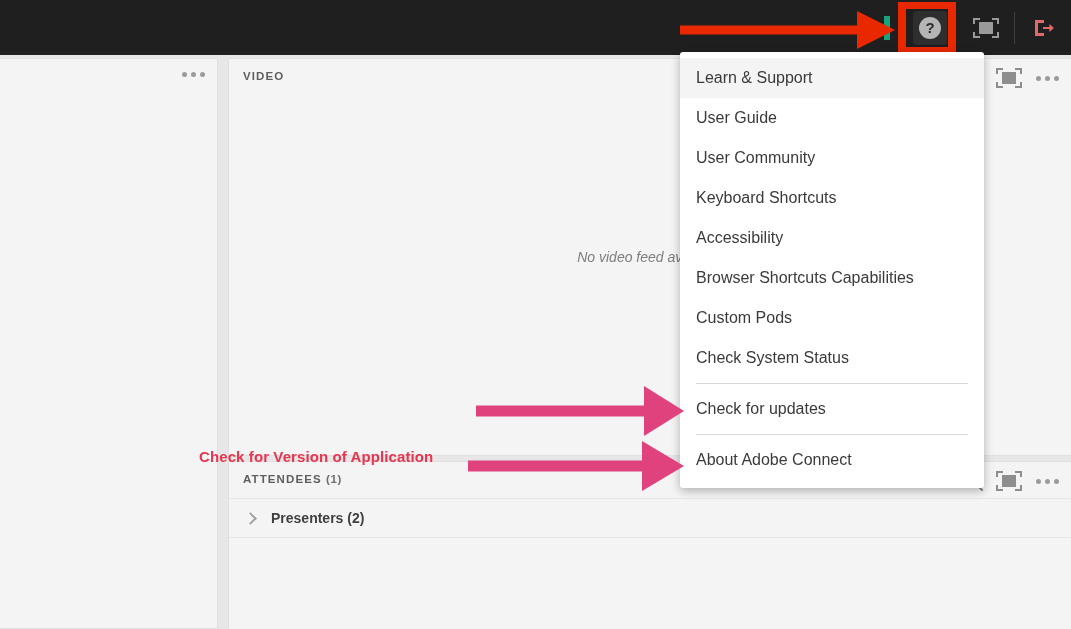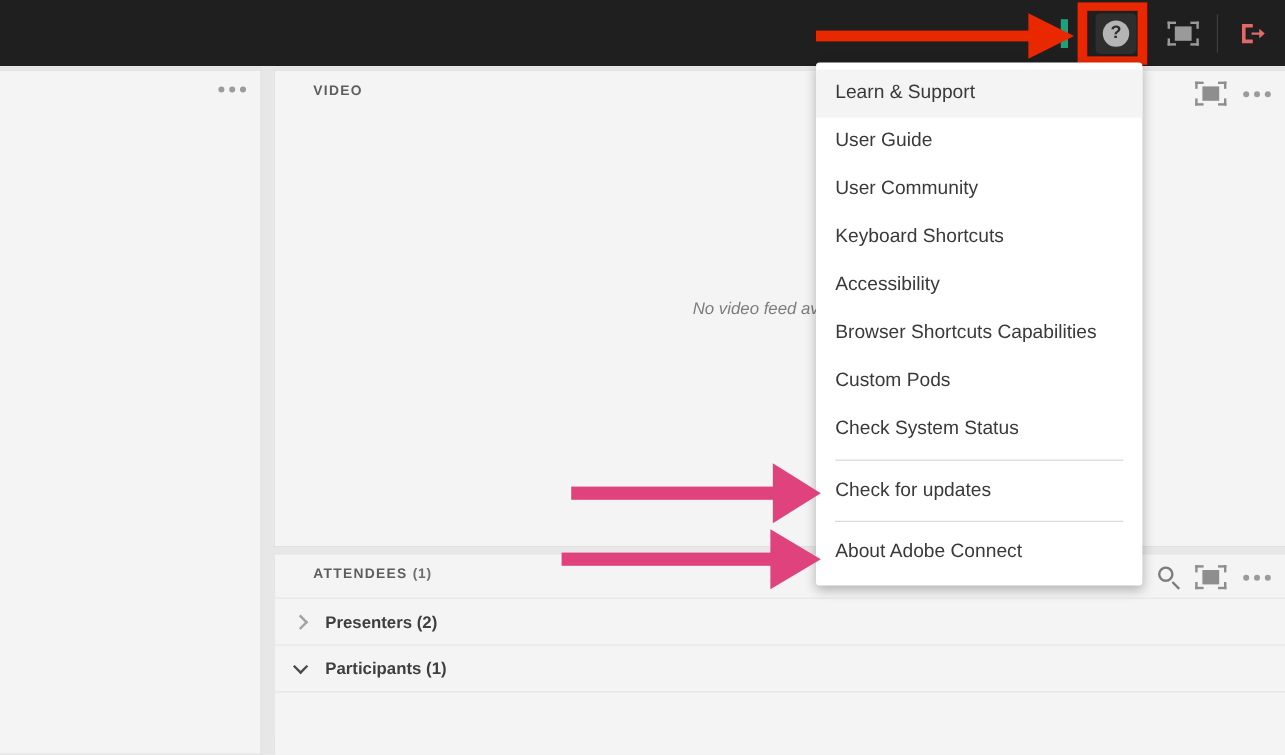--- a/index.html
+++ b/index.html
@@ -77,21 +77,21 @@
     border: 1px solid #e0e0e0;
   }
   .pod-left { left: 0; top: 3px; width: 218px; height: 571px; border-left: none; }
   .pod-video { left: 228px; top: 3px; width: 843px; height: 398px; border-right: none; }
   .pod-att   { left: 228px; top: 406px; width: 843px; height: 223px; border-right: none; }
 
   .pod-head {
     position: absolute; left: 0; top: 0; right: 0; height: 36px;
   }
   .pod-title {
-    position: absolute; left: 32px; top: 11px;
+    position: absolute; left: 14px; top: 11px;
     font-size: 11.5px; letter-spacing: 1.1px; color: #5e5e5e;
     font-weight: bold; text-transform: uppercase;
   }
   .pod-count { color: #6f6f6f; font-weight: bold; letter-spacing: 0.6px; }
   .pod-tools { position: absolute; right: 10px; top: 9px; display: flex; align-items: center; gap: 12px; }
 
   .dots { display: flex; gap: 4px; align-items: center; padding: 4px 2px; }
   .dots b { width: 5px; height: 5px; border-radius: 50%; background: #9b9b9b; display: block; }
 
   .search-ico { position: relative; width: 19px; height: 19px; }
@@ -116,21 +116,21 @@
   }
   .att-chev { width: 42px; display: flex; align-items: center; justify-content: center; }
   .chev { width: 9px; height: 9px; border-right: 2px solid #a2a2a2; border-bottom: 2px solid #a2a2a2; }
   .chev.right { transform: rotate(-45deg); }
   .chev.down { transform: rotate(45deg); border-right-color: #4a4a4a; border-bottom-color: #4a4a4a; margin-top: -3px; }
   .att-label { font-size: 14px; font-weight: bold; color: #3f3f3f; }
 
   
   .menu {
     position: absolute; left: 680px; top: 52px;
-    width: 272px;
+    width: 304px;
     background: #ffffff;
     border-radius: 3px;
     box-shadow: 0 3px 10px rgba(0,0,0,0.28);
     padding: 6px 0 8px 0;
     z-index: 40;
   }
   .menu-item {
     height: 40px; line-height: 40px;
     padding: 0 14px 0 16px;
     font-size: 16px; color: #3a3a3a;
@@ -277,26 +277,20 @@
       <div style="position:absolute;left:0;top:36px;right:0;">
 
 
         <div class="att-row">
           <span class="att-chev">
               <span class="chev right"></span>
             </span>
           <span class="att-label">Presenters (2)</span>
         </div>
 
-        <div class="att-row">
-          <span class="att-chev">
-              <span class="chev down"></span>
-            </span>
-          <span class="att-label">Participants (1)</span>
-        </div>
 
         <div class="att-row" style="height:39px;"></div>
       </div>
     </div>
 
   </div>
 
   <div class="green-mark"></div>
 
   <div class="arrow arrow-red">
@@ -307,20 +301,21 @@
   <div class="arrow arrow-pink1">
     <span class="shaft"></span>
       <span class="head"></span>
   </div>
 
   <div class="arrow arrow-pink2">
     <span class="shaft"></span>
       <span class="head"></span>
   </div>
 
+  <div class="anno-text">Check for Version of Application</div>
 
   <div class="menu">
     <div class="menu-item hover">Learn &amp; Support</div>
     <div class="menu-item">User Guide</div>
     <div class="menu-item">User Community</div>
     <div class="menu-item">Keyboard Shortcuts</div>
     <div class="menu-item">Accessibility</div>
     <div class="menu-item">Browser Shortcuts Capabilities</div>
     <div class="menu-item">Custom Pods</div>
     <div class="menu-item">Check System Status</div>

